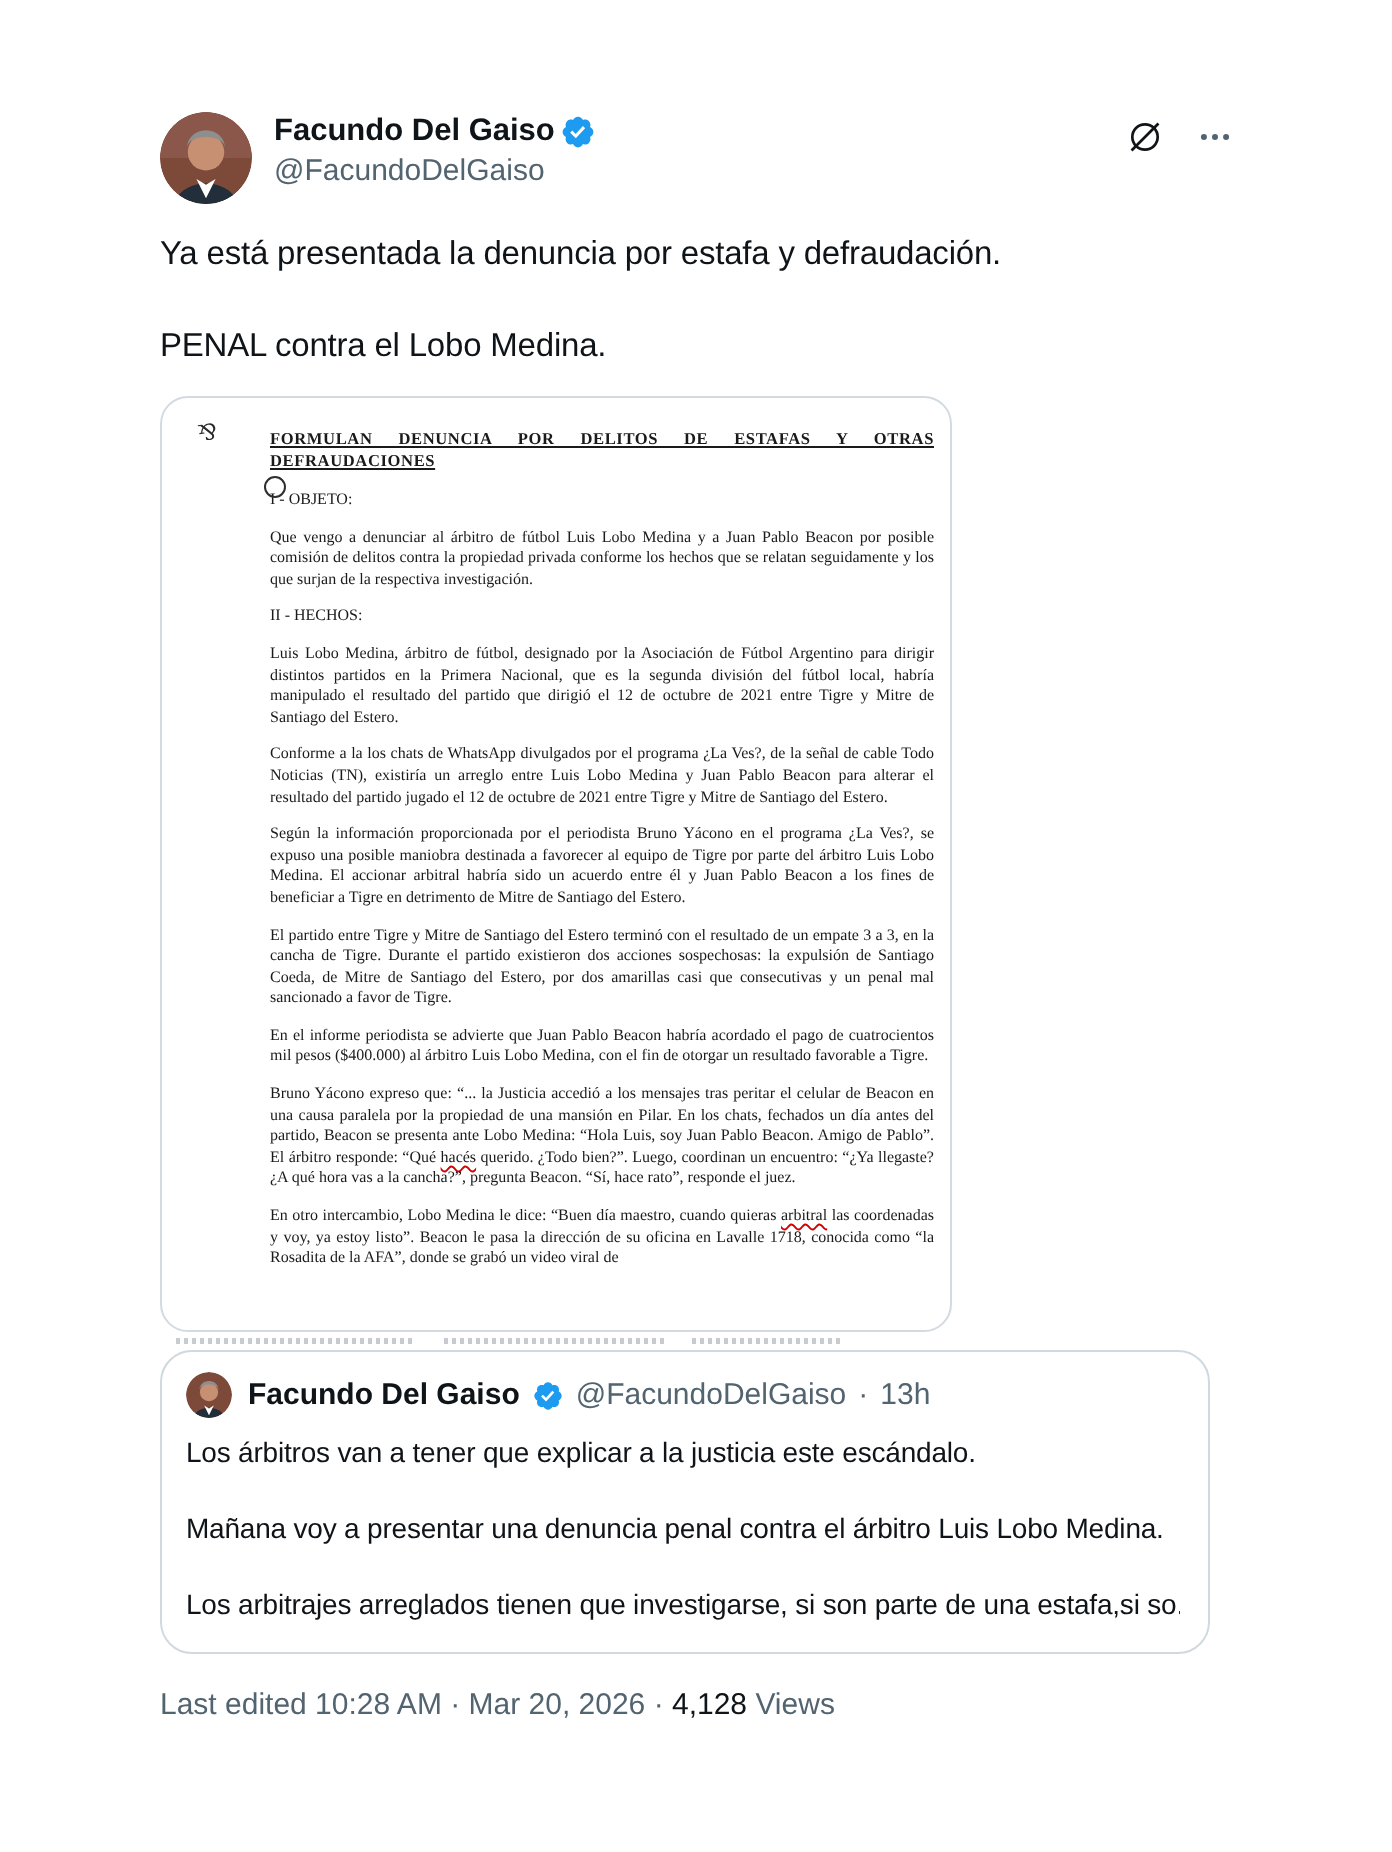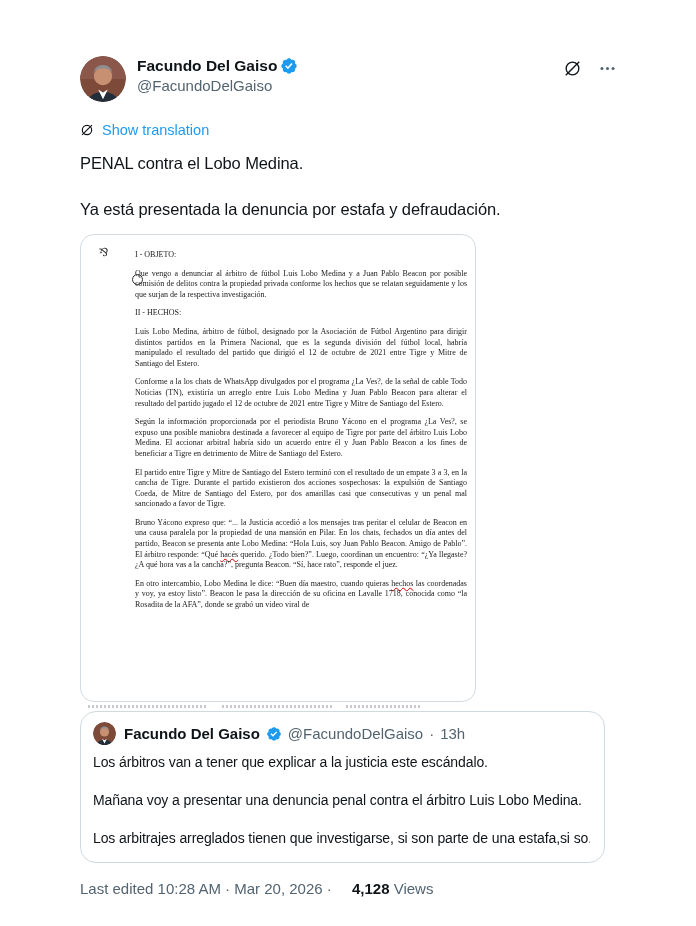--- a/index.html
+++ b/index.html
@@ -62,21 +62,21 @@
   .q-name{font-weight:bold;font-size:15px;margin-left:2px;}
   .q-badge{width:16px;height:16px;}
   .q-handle{font-size:15px;color:var(--secondary,#536471);}
   .quote-text{margin-top:8px;}
   .quote-par{font-size:14px;line-height:19px;margin:0;white-space:nowrap;overflow:hidden;
              letter-spacing:-0.1px;}
   .quote-par + .quote-par{margin-top:19px;}
 
   
   .meta{margin-top:17px;font-size:15px;color:var(--secondary,#536471);}
-  .meta b{color:var(--text,#0f1419);font-weight:bold;margin-left:16px;}
+  .meta b{color:var(--text,#0f1419);font-weight:normal;}
 </style>
 </head>
 <body>
 
 <div class="page">
 
   <div class="header">
     <div class="avatar">
       <svg width="46" height="46" viewBox="0 0 48 48">
         <defs>
@@ -113,50 +113,45 @@
       <span class="hicon">
         <svg width="19" height="19" viewBox="0 0 24 24" fill="#536471">
           <circle cx="5" cy="12" r="1.9"></circle>
             <circle cx="12" cy="12" r="1.9"></circle>
             <circle cx="19" cy="12" r="1.9"></circle>
         </svg>
       </span>
     </div>
   </div>
 
-  <div class="translate-row">
-    <svg width="14" height="14" viewBox="0 0 24 24" fill="none" stroke="currentColor" stroke-width="2">
-      <circle cx="12" cy="12" r="8"></circle>
-        <line x1="3.5" y1="20.5" x2="20.5" y2="3.5"></line>
-    </svg>
-    <span class="translate-link">Show translation</span>
-  </div>
 
   <div class="tweet-text">
 
-  <p class="tweet-par">PENAL contra el Lobo Medina.</p>
-      <p class="tweet-par">Ya está presentada la denuncia por estafa y defraudación.</p>
+  <p class="tweet-par">Ya está presentada la denuncia por estafa y defraudación.</p>
+      <p class="tweet-par">PENAL contra el Lobo Medina.</p>
     </div>
 
   <div class="doc-card">
     <div class="doc-inner">
       <span class="doc-anchor">⅋</span>
       <div class="doc-text">
         <span class="doc-punch"></span>
+        <p class="doc-title">FORMULAN DENUNCIA POR DELITOS DE ESTAFAS Y OTRAS DEFRAUDACIONES</p>
         <div>
 
             <p class="doc-heading">I - OBJETO:</p>
             <p class="doc-para">Que vengo a denunciar al árbitro de fútbol Luis Lobo Medina y a Juan Pablo Beacon por posible comisión de delitos contra la propiedad privada conforme los hechos que se relatan seguidamente y los que surjan de la respectiva investigación.</p>
             <p class="doc-heading">II - HECHOS:</p>
             <p class="doc-para">Luis Lobo Medina, árbitro de fútbol, designado por la Asociación de Fútbol Argentino para dirigir distintos partidos en la Primera Nacional, que es la segunda división del fútbol local, habría manipulado el resultado del partido que dirigió el 12 de octubre de 2021 entre Tigre y Mitre de Santiago del Estero.</p>
             <p class="doc-para">Conforme a la los chats de WhatsApp divulgados por el programa ¿La Ves?, de la señal de cable Todo Noticias (TN), existiría un arreglo entre Luis Lobo Medina y Juan Pablo Beacon para alterar el resultado del partido jugado el 12 de octubre de 2021 entre Tigre y Mitre de Santiago del Estero.</p>
             <p class="doc-para">Según la información proporcionada por el periodista Bruno Yácono en el programa ¿La Ves?, se expuso una posible maniobra destinada a favorecer al equipo de Tigre por parte del árbitro Luis Lobo Medina. El accionar arbitral habría sido un acuerdo entre él y Juan Pablo Beacon a los fines de beneficiar a Tigre en detrimento de Mitre de Santiago del Estero.</p>
             <p class="doc-para">El partido entre Tigre y Mitre de Santiago del Estero terminó con el resultado de un empate 3 a 3, en la cancha de Tigre. Durante el partido existieron dos acciones sospechosas: la expulsión de Santiago Coeda, de Mitre de Santiago del Estero, por dos amarillas casi que consecutivas y un penal mal sancionado a favor de Tigre.</p>
+            <p class="doc-para">En el informe periodista se advierte que Juan Pablo Beacon habría acordado el pago de cuatrocientos mil pesos ($400.000) al árbitro Luis Lobo Medina, con el fin de otorgar un resultado favorable a Tigre.</p>
             <p class="doc-para">Bruno Yácono expreso que: “... la Justicia accedió a los mensajes tras peritar el celular de Beacon en una causa paralela por la propiedad de una mansión en Pilar. En los chats, fechados un día antes del partido, Beacon se presenta ante Lobo Medina: “Hola Luis, soy Juan Pablo Beacon. Amigo de Pablo”. El árbitro responde: “Qué <span class="sp">hacés</span> querido. ¿Todo bien?”. Luego, coordinan un encuentro: “¿Ya llegaste? ¿A qué hora vas a la cancha?”, pregunta Beacon. “Sí, hace rato”, responde el juez.</p>
-            <p class="doc-para">En otro intercambio, Lobo Medina le dice: “Buen día maestro, cuando quieras <span class="sp">hechos</span> las coordenadas y voy, ya estoy listo”. Beacon le pasa la dirección de su oficina en Lavalle 1718, conocida como “la Rosadita de la AFA”, donde se grabó un video viral de</p>
+            <p class="doc-para">En otro intercambio, Lobo Medina le dice: “Buen día maestro, cuando quieras <span class="sp">arbitral</span> las coordenadas y voy, ya estoy listo”. Beacon le pasa la dirección de su oficina en Lavalle 1718, conocida como “la Rosadita de la AFA”, donde se grabó un video viral de</p>
           </div>
       </div>
     </div>
   </div>
 
   <div class="artifact">
     <i></i>
       <i></i>
       <i></i>
   </div>

